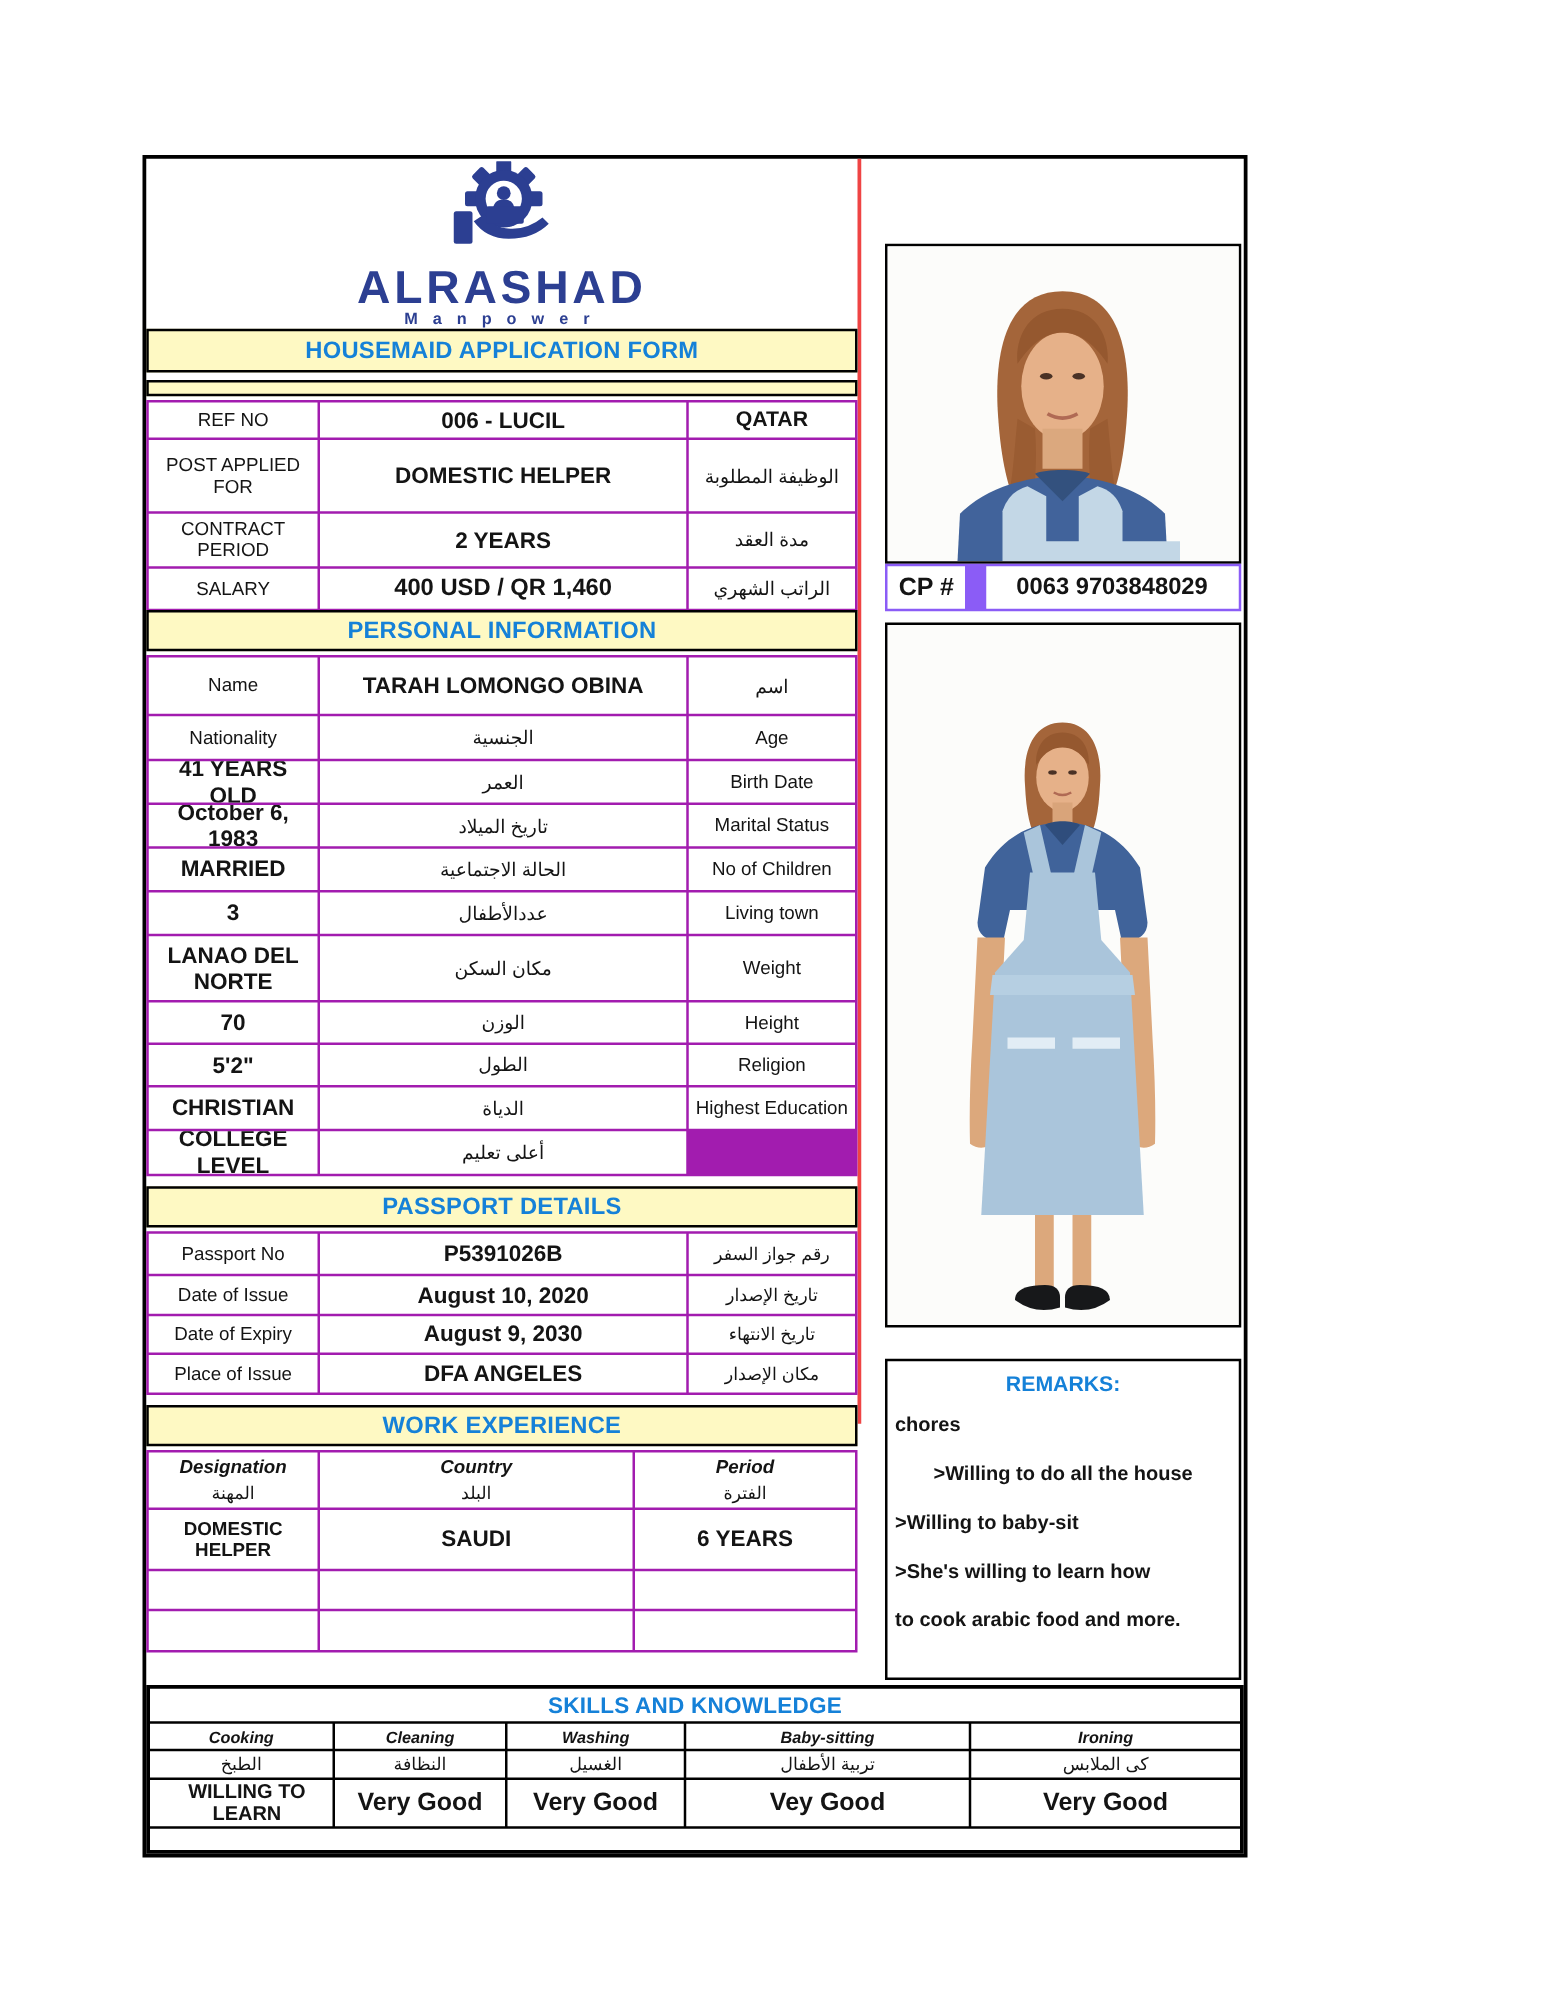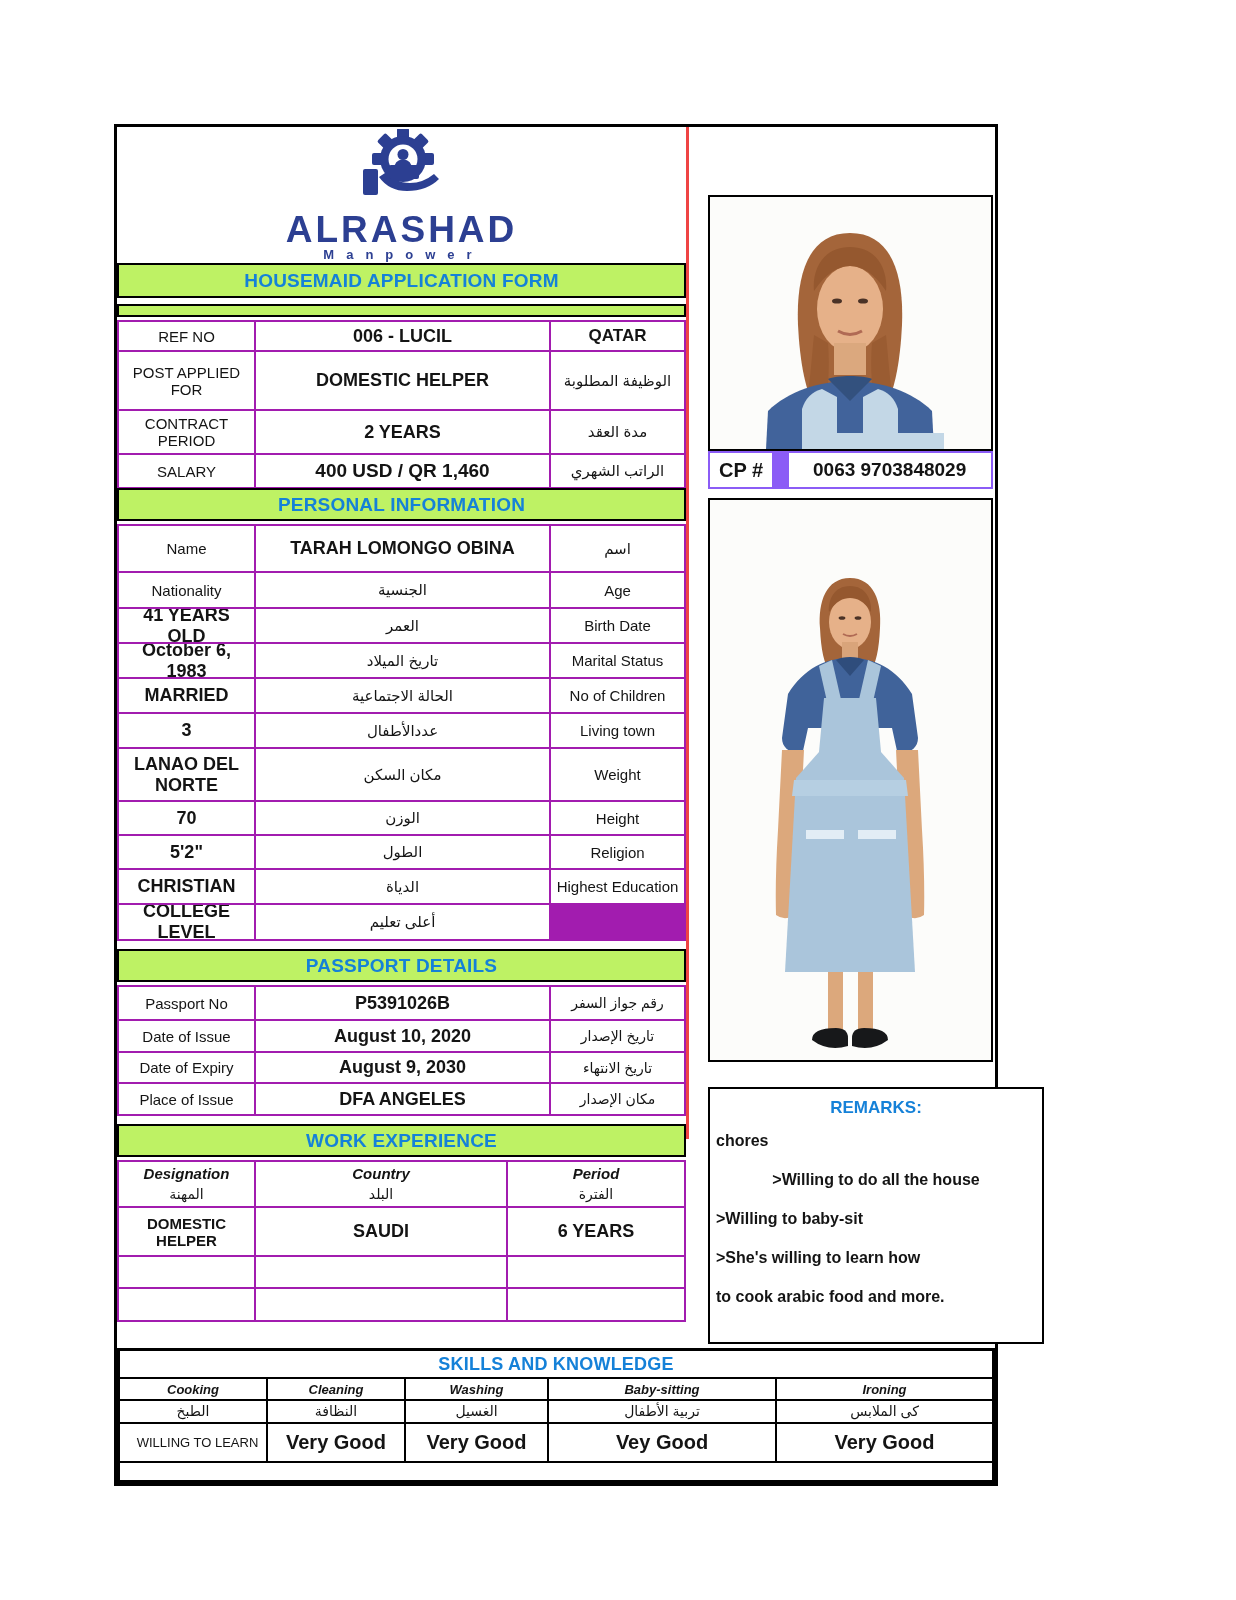--- a/index.html
+++ b/index.html
@@ -13,30 +13,30 @@
     position:absolute;left:114px;top:124px;width:884px;height:1362px;
     border:3px solid #000;background:#fff;
   }
   .abs{position:absolute;}
   
   .left-col{position:absolute;left:0;top:0;width:572px;height:1012px;border-right:3px solid #ef4444;}
   .logo-area{position:absolute;left:0;top:0;width:569px;height:133px;text-align:center;}
   .logo-icon{display:block;margin:2px auto 0 auto;}
   .brand-name{font-size:37px;font-weight:bold;color:#2c3f92;letter-spacing:3px;line-height:30px;}
   .brand-sub{font-size:13px;font-weight:bold;color:#2c3f92;letter-spacing:12px;margin-top:2px;padding-left:4px;}
-  .box{border:2px solid #000;background:#bef264;}
+  .box{border:2px solid #000;background:#fef9c3;}
   .sec-title{
     display:flex;align-items:center;justify-content:center;
     color:#1581d8;font-weight:bold;font-size:19px;letter-spacing:0.2px;
   }
   
   .t{display:grid;background:#a21caf;padding:2px;gap:2px;}
   .c{background:#fff;display:flex;align-items:center;justify-content:center;text-align:center;padding:1px 4px;overflow:hidden;}
   .lab{font-size:15px;}
-  .lab-sm{font-size:13px;font-weight:normal;padding-left:13px;}
+  .lab-sm{font-size:16px;font-weight:bold;padding-left:13px;}
   .val{font-size:18px;font-weight:bold;}
   .val-sm{font-size:15px;font-weight:bold;}
   .ar{font-size:15px;direction:rtl;}
   .hdr2{flex-direction:column;line-height:20px;}
   .hdr-en{font-size:15px;font-weight:bold;font-style:italic;}
   .hdr-ar{font-size:14px;direction:rtl;}
   
   .photo-box{border:2px solid #000;background:#fdfdfc;overflow:hidden;}
   .cp-grid{display:grid;grid-template-columns:62px 1fr;background:#8b5cf6;padding:2px;gap:17px;}
   .cp-cell{background:#fff;display:flex;align-items:center;}
@@ -234,21 +234,21 @@
       <path d="M84,280 L196,280 L198,296 L82,296 Z" fill="#b6cfe2"></path>
       <rect x="96" y="330" width="38" height="9" fill="#e2edf5"></rect>
       <rect x="148" y="330" width="38" height="9" fill="#e2edf5"></rect>
       <rect x="118" y="472" width="15" height="62" fill="#dca87c"></rect>
       <rect x="148" y="472" width="15" height="62" fill="#dca87c"></rect>
       <path d="M102,540 q0,-12 24,-12 q12,0 12,10 l0,8 q-20,6 -36,-6 z" fill="#17181a"></path>
       <path d="M178,540 q0,-12 -24,-12 q-12,0 -12,10 l0,8 q20,6 36,-6 z" fill="#17181a"></path>
     </svg>
   </div>
 
-  <div class="remarks-box abs" style="left:591px;top:960px;width:336px;height:257px;">
+  <div class="remarks-box abs" style="left:591px;top:960px;width:285px;height:257px;">
     <div class="remarks-title">REMARKS:</div>
     <div class="remark-line">chores</div>
     <div class="remark-line centered">&gt;Willing to do all the house</div>
     <div class="remark-line">&gt;Willing to baby-sit</div>
     <div class="remark-line">&gt;She's willing to learn how</div>
     <div class="remark-line">to cook arabic food and more.</div>
   </div>
 
   <div class="skills abs" style="left:0;top:1221px;width:878px;">
     <div class="c title-row sec-title" style="font-size:18px;">SKILLS AND KNOWLEDGE</div>

